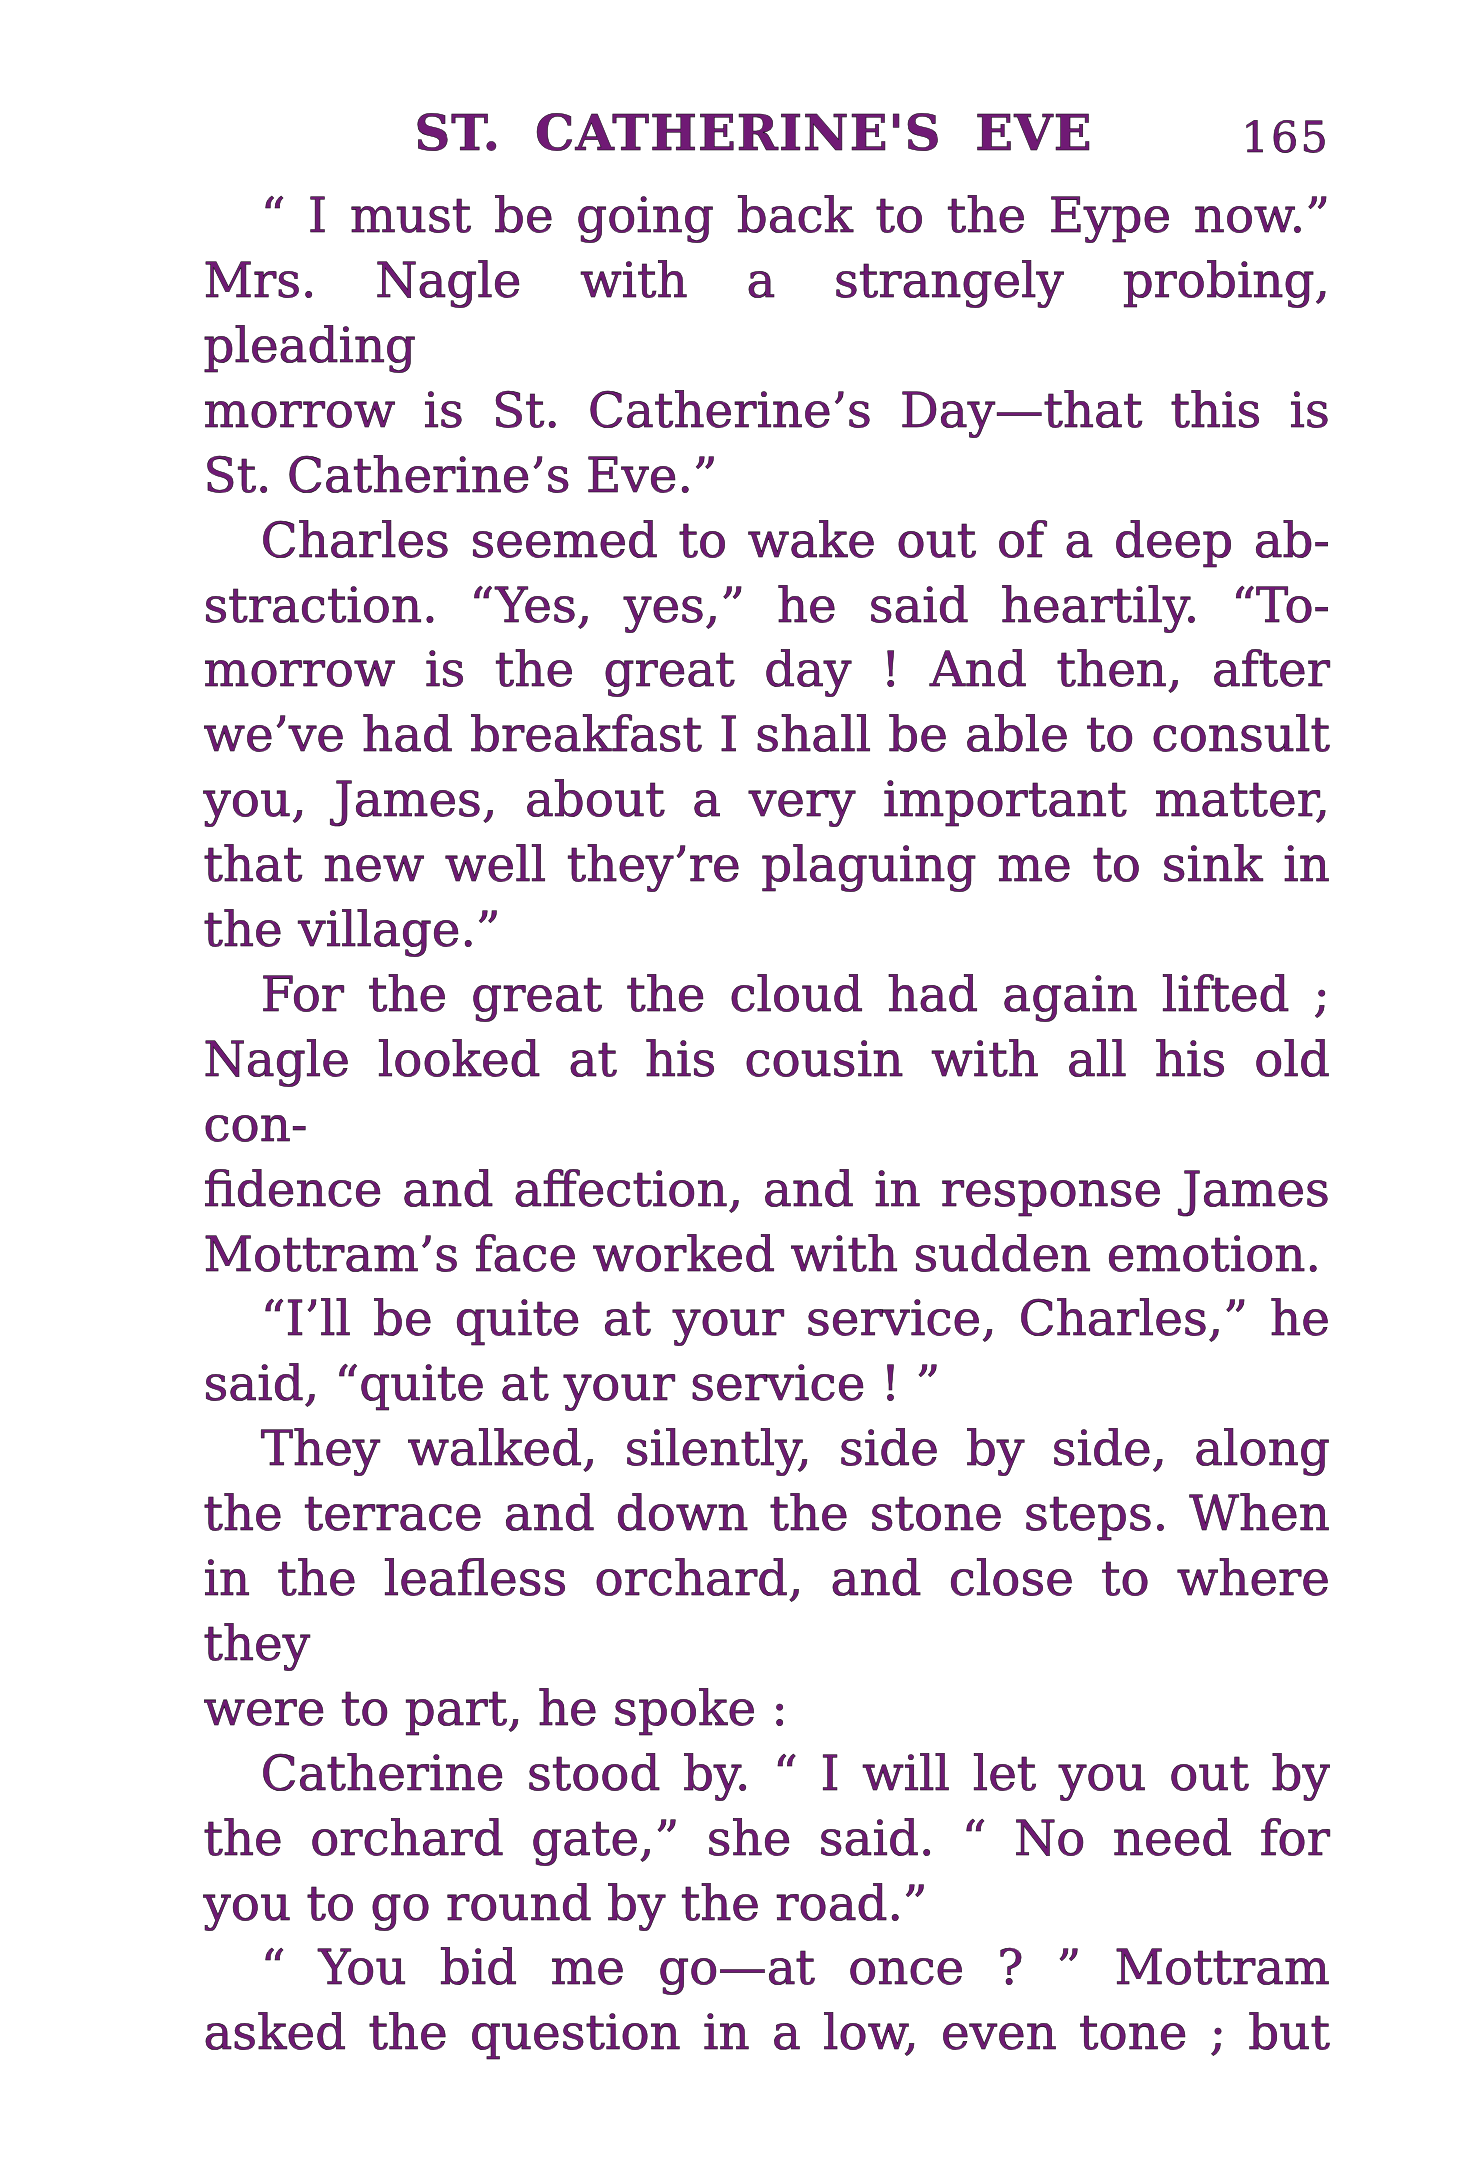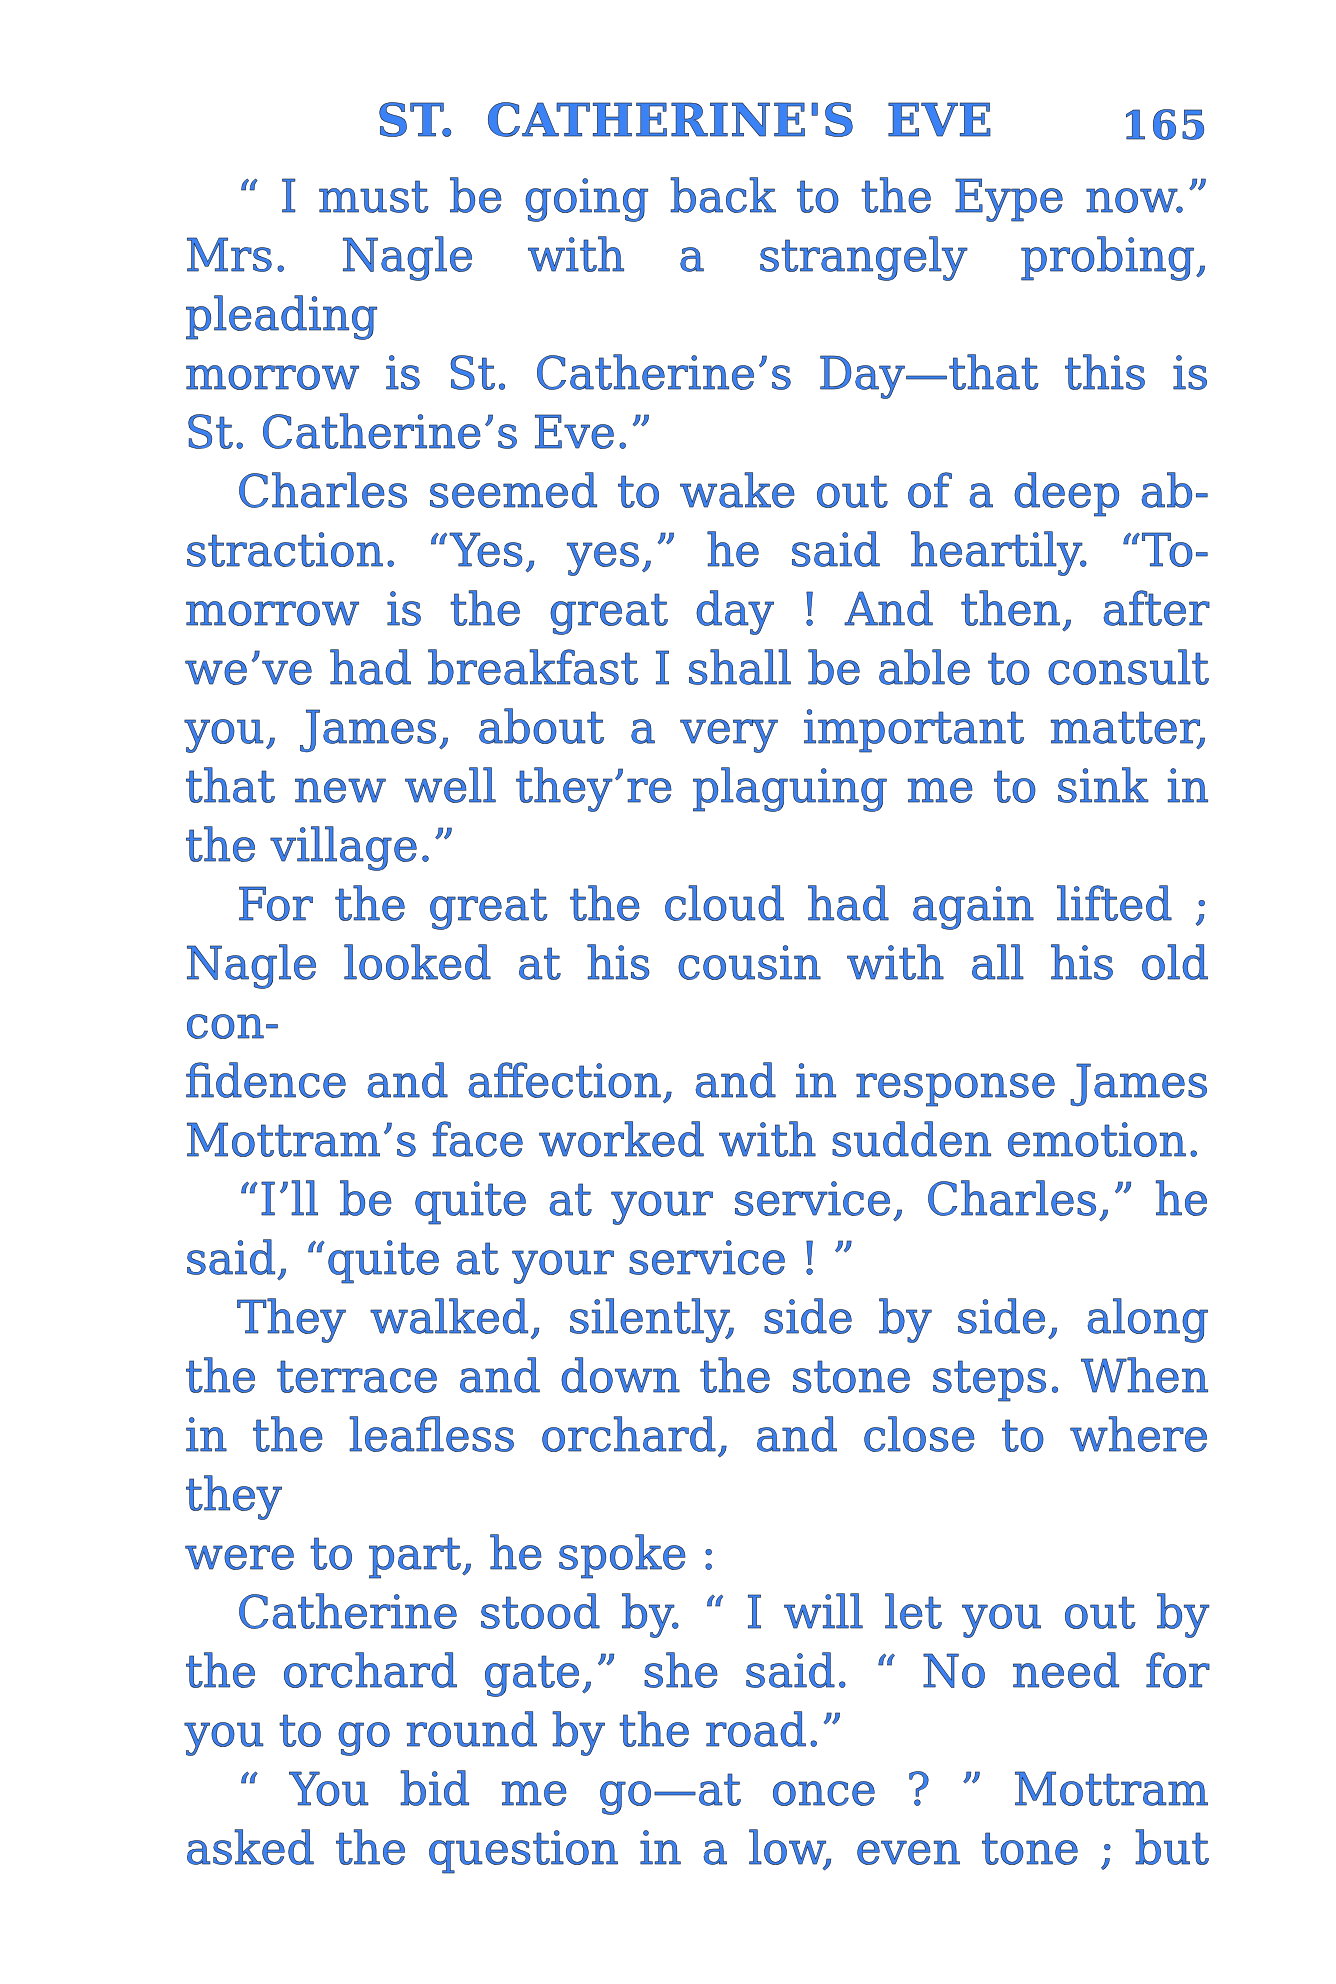--- a/index.html
+++ b/index.html
@@ -5,21 +5,21 @@
   html, body {
     margin: 0;
     padding: 0;
     background: #ffffff;
   }
   .page {
     position: relative;
     width: 1336px;
     height: 1984px;
     background: #ffffff;
-    color: #3b82f6;
+    color: #701a75;
     font-family: "DejaVu Serif", serif;
     overflow: hidden;
     -webkit-text-stroke: 0.5px #000;
   }
   .running-header {
     position: absolute;
     left: 161px;
     top: 0;
     width: 1048px;
     height: 170px;
@@ -35,21 +35,21 @@
     letter-spacing: 1px;
     word-spacing: 14px;
     line-height: 1;
     white-space: pre;
   }
   .page-number {
     position: absolute;
     right: 0;
     top: 106px;
     font-size: 39px;
-    font-weight: bold;
+    font-weight: normal;
     letter-spacing: 2px;
     line-height: 1;
     margin-left: 28px;
   }
   .text-block {
     position: absolute;
     left: 161px;
     top: 167px;
     width: 1048px;
     font-size: 44px;

